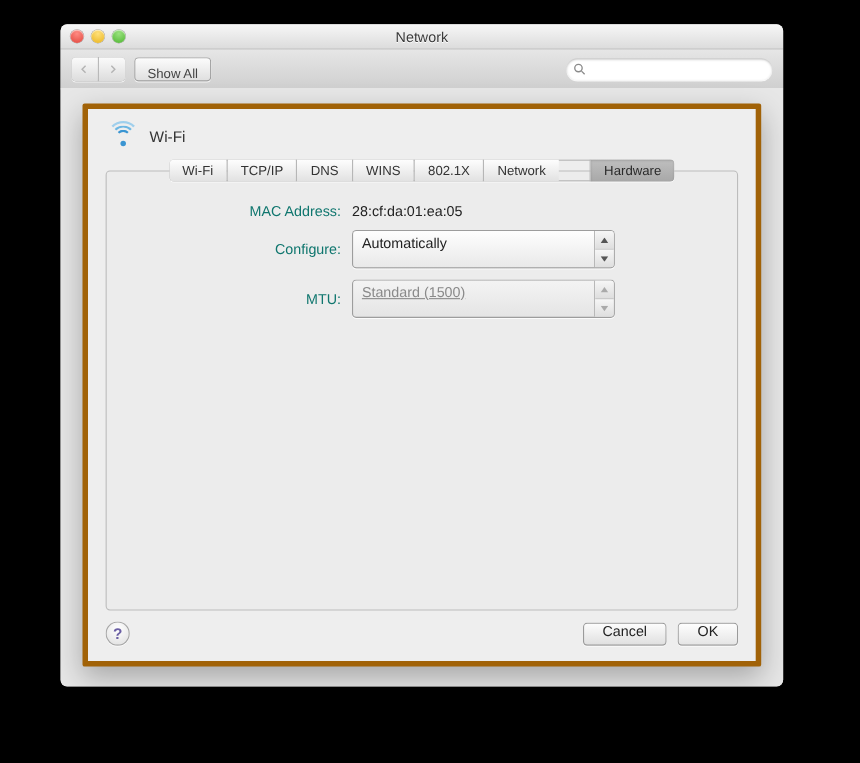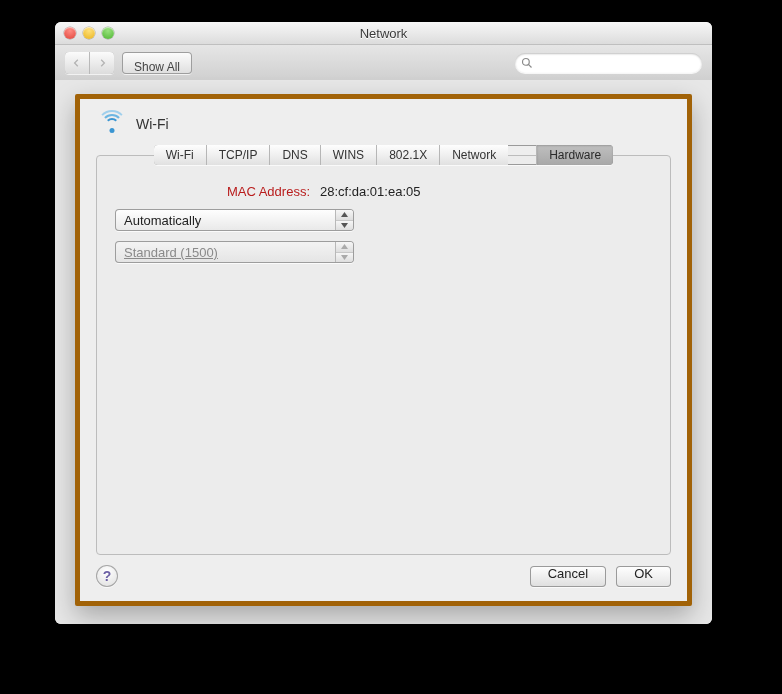--- a/index.html
+++ b/index.html
@@ -198,36 +198,36 @@
 
   .formrow {
     display: flex;
     align-items: center;
     margin-bottom: 10px;
   }
   .formrow .lbl {
     width: 195px;
     text-align: right;
     padding-right: 10px;
-    color: #b91c1c;
+    color: #0f766e;
     font-size: 13px;
   }
   .formrow .val {
     font-size: 13px;
     color: #222;
   }
   .popup {
     width: 210px;
     height: 22px;
     background: linear-gradient(#ffffff, #e8e8e8);
     border-radius: 4px;
     box-shadow: inset 0 0 0 1px #9d9d9d, 0 1px 0 rgba(255,255,255,.8);
     display: flex;
     align-items: center;
-    padding: 0 20px 0 9px;
+    padding: 0 20px 13px 9px;
     position: relative;
     font-size: 13px;
     text-align: center;
   }
   .popup.disabled {
     color: #8a8a8a;
     background: linear-gradient(#f4f4f4, #e4e4e4);
     text-decoration: underline;
   }
   .popup .stepper {
@@ -358,38 +358,40 @@
     </div>
 
     <div class="tabpane">
 
       <div class="formrow">
         <div class="lbl">MAC Address:</div>
         <div class="val">28:cf:da:01:ea:05</div>
       </div>
 
       <div class="formrow">
+        <div class="lbl">Configure:</div>
         <div class="popup">
           <span>Automatically</span>
           <div class="stepper">
             <div>
                 <svg width="7" height="5" viewBox="0 0 7 5">
                   <path d="M3.5 0 L7 5 L0 5 Z" fill="#555"></path>
                 </svg>
               </div>
             <div>
                 <svg width="7" height="5" viewBox="0 0 7 5">
                   <path d="M3.5 5 L7 0 L0 0 Z" fill="#555"></path>
                 </svg>
               </div>
           </div>
         </div>
       </div>
 
       <div class="formrow">
+        <div class="lbl">MTU:</div>
         <div class="popup disabled">
           <span>Standard  (1500)</span>
           <div class="stepper">
             <div>
                 <svg width="7" height="5" viewBox="0 0 7 5">
                   <path d="M3.5 0 L7 5 L0 5 Z" fill="#aaa"></path>
                 </svg>
               </div>
             <div>
                 <svg width="7" height="5" viewBox="0 0 7 5">

